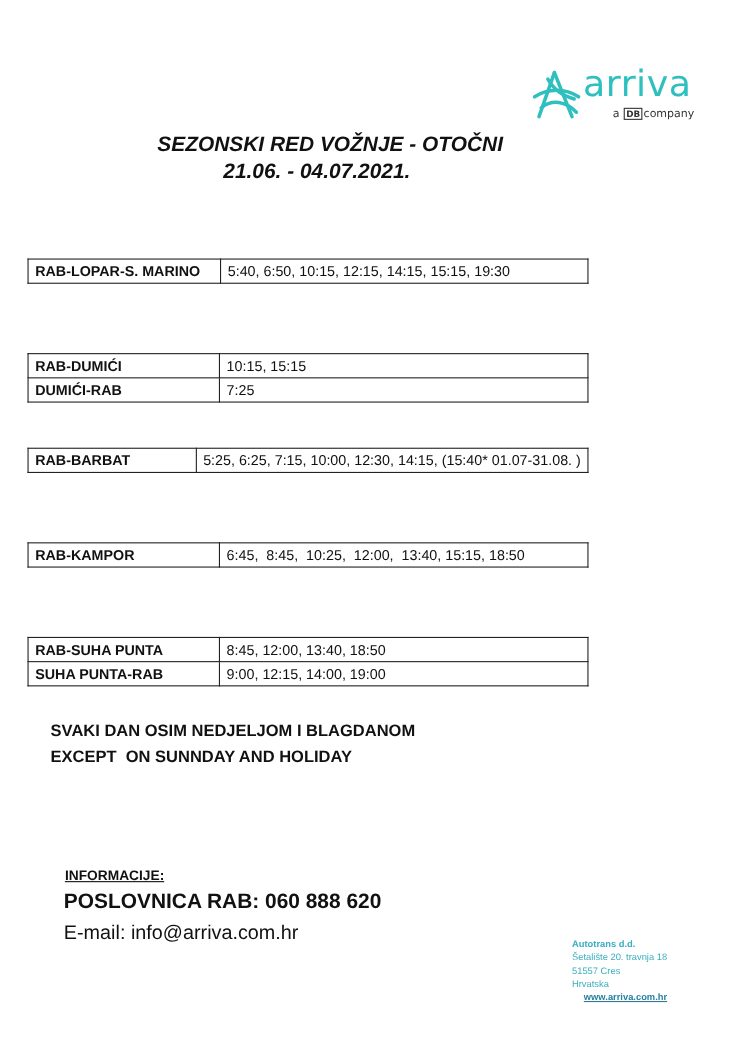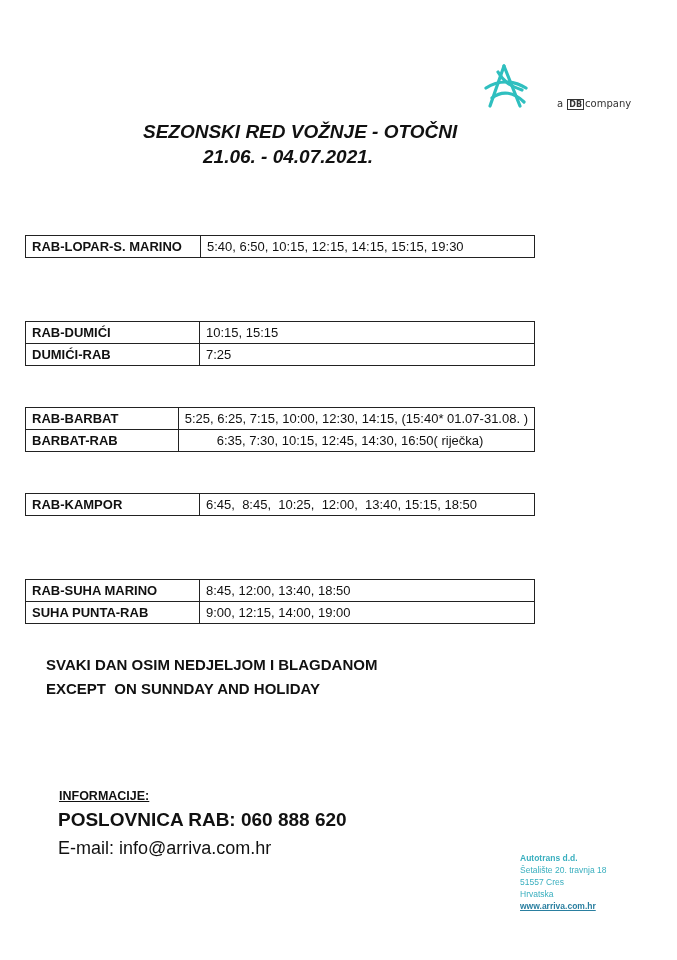--- a/index.html
+++ b/index.html
@@ -24,35 +24,36 @@
   table.sched td { border: 1.5px solid #222; height: 21px; padding: 0 6px; white-space: nowrap; }
   table.sched td.route { font-weight: bold; width: 161px; }
   table.sched td.route.w1 { width: 162px; }
   .indent { padding-left: 38px !important; }
   .notice { position: absolute; left: 46px; font-weight: bold; font-size: 15px; color: #111; }
   .info-label { position: absolute; left: 59px; top: 789px; font-weight: bold; font-size: 12.5px; text-decoration: underline; }
   .phone { position: absolute; left: 58px; top: 809px; font-weight: bold; font-size: 19px; }
   .email { position: absolute; left: 58px; top: 838px; font-size: 18px; }
   .address { position: absolute; left: 520px; top: 852px; font-size: 8.5px; color: #3aafbf; line-height: 12px; }
   .address .co { font-weight: bold; }
-  .address .web { font-weight: bold; text-decoration: underline; color: #2a7fa0; }
+  .address .web { font-weight: bold; text-decoration: underline; color: #2a7fa0; text-align: right; }
 </style>
 </head>
 <body>
 
 <div class="logo">
   <svg width="44" height="48" viewBox="0 0 44 48" style="position:absolute;left:0;top:0;">
     <g fill="none" stroke="#2fbfbf" stroke-width="3.2" stroke-linecap="round">
       <path d="M20 4 L6 44"></path>
       <path d="M20 4 L36 44"></path>
       <path d="M2 26 C14 18, 30 18, 42 26"></path>
       <path d="M8 36 C18 28, 30 30, 40 40"></path>
       <path d="M14 10 C20 20, 26 24, 38 28"></path>
     </g>
   </svg>
+  <span class="word">arriva</span>
   <span class="sub">
     <span>a</span>
     <span class="db">DB</span><span>company</span>
   </span>
 </div>
 
 <div class="title t1">SEZONSKI RED VOŽNJE - OTOČNI</div>
 <div class="title t2">21.06.  - 04.07.2021.</div>
 
 <table class="sched" style="top:235px;">
@@ -76,40 +77,36 @@
   </tr>
 </tbody>
   </table>
 
 <table class="sched" style="top:407px;">
   <tbody>
       <tr>
     <td class="route">RAB-BARBAT</td>
     <td>5:25, 6:25, 7:15, 10:00, 12:30, 14:15, (15:40* 01.07-31.08. )</td>
   </tr>
-  <tr>
-    <td class="route">BARBAT-RAB</td>
-    <td class="indent">6:35, 7:30, 10:15, 12:45, 14:30, 16:50( riječka)</td>
-  </tr>
 </tbody>
   </table>
 
 <table class="sched" style="top:493px;">
   <tbody>
       <tr>
     <td class="route">RAB-KAMPOR</td>
     <td style="white-space:pre;">6:45,  8:45,  10:25,  12:00,  13:40, 15:15, 18:50</td>
   </tr>
 </tbody>
   </table>
 
 <table class="sched" style="top:579px;">
   <tbody>
       <tr>
-    <td class="route">RAB-SUHA MARINO</td>
+    <td class="route">RAB-SUHA PUNTA</td>
     <td>8:45, 12:00, 13:40, 18:50</td>
   </tr>
   <tr>
     <td class="route">SUHA PUNTA-RAB</td>
     <td>9:00, 12:15, 14:00, 19:00</td>
   </tr>
 </tbody>
   </table>
 
 <div class="notice" style="top:656px;text-align:right;">SVAKI DAN OSIM NEDJELJOM I BLAGDANOM</div>

